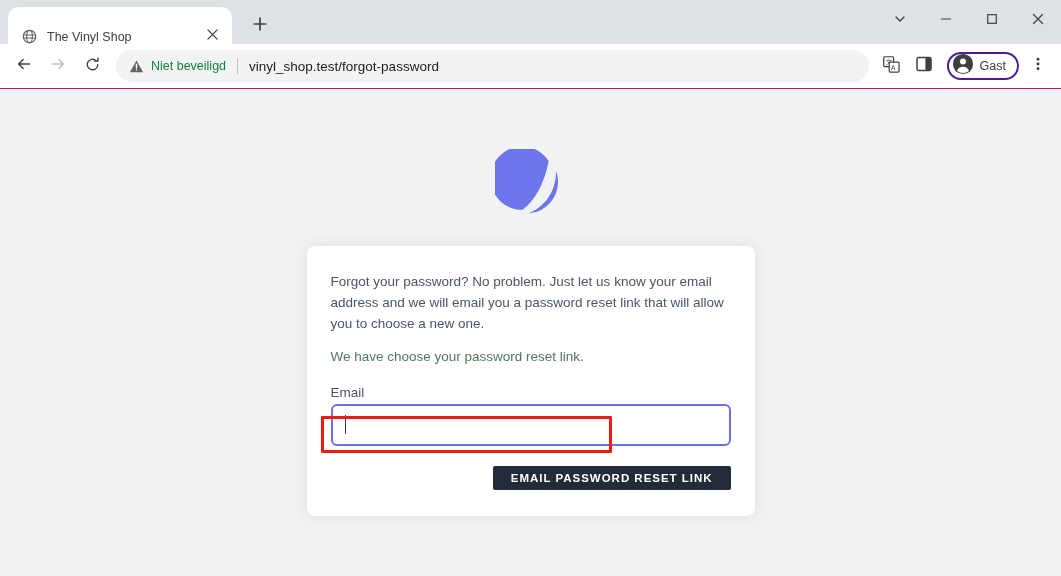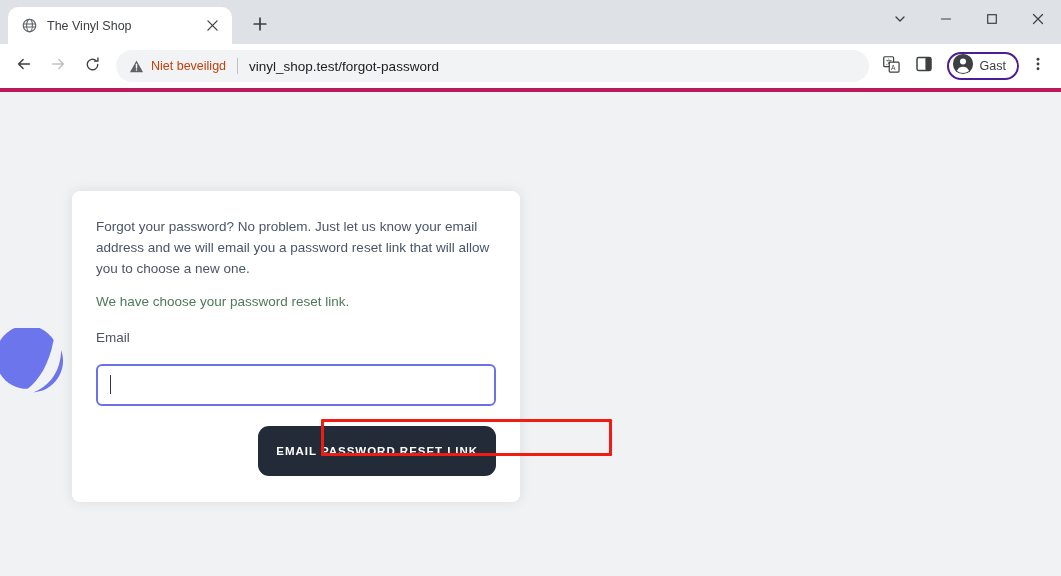--- a/index.html
+++ b/index.html
@@ -21,21 +21,21 @@
   
   .tabstrip {
     height:44px; background:#dee1e6;
     display:flex; align-items:flex-end;
     padding-left:8px; position:relative;
   }
   .tab {
     width:224px; height:37px;
     background:#ffffff;
     border-radius:10px 10px 0 0;
-    display:flex; align-items:center;
+    display:flex; align-items:flex-end;
     padding:0 10px 0 13px;
     position:relative;
   }
   .tab-favicon {
     width:16px; height:16px; flex:0 0 16px;
     margin-right:10px;
     display:flex; align-items:center; justify-content:center;
   }
   .tab-title {
     flex:1; font-size:12.5px; color:#3c4043;
@@ -72,41 +72,41 @@
     border-radius:50%;
   }
   .omnibox {
     flex:1; height:32px; margin:0 6px 0 6px;
     background:#f1f3f4; border-radius:16px;
     display:flex; align-items:center;
     padding:0 12px 0 12px;
   }
   .omni-warn-icon { width:16px; height:16px; flex:0 0 16px; margin-right:7px;
                     display:flex; align-items:center; justify-content:center; }
-  .omni-warn-text { font-size:12.5px; color:#c2410c; white-space:nowrap; }
+  .omni-warn-text { font-size:12.5px; color:#15803d; white-space:nowrap; }
   .omni-sep { width:1px; height:16px; background:#bdc1c6; margin:0 11px; }
   .omni-url { font-size:13.5px; color:#202124; white-space:nowrap; overflow:hidden; }
   .tb-icon {
     width:30px; height:30px; flex:0 0 30px;
     display:flex; align-items:center; justify-content:center;
     border-radius:50%;
   }
   .profile-pill {
     height:28px; display:flex; align-items:center;
     border:2px solid #4c1d95; border-radius:14px;
     padding:0 11px 0 3px; margin:0 2px 0 6px; gap:6px;
   }
   .profile-name { font-size:12.5px; color:#3c4043; }
 
   
   .viewport {
     flex:1; background:#f1f2f4;
     position:relative;
-    border-top:4px solid #be185d;
-    display:flex; flex-direction:row; align-items:center;
+    border-top:1px solid #be185d;
+    display:flex; flex-direction:column; align-items:center;
     overflow:hidden;
   }
 
   .logo-wrap { margin-top:60px; width:72px; height:72px; }
 
   .card {
     width:448px; margin-top:25px;
     background:#ffffff;
     border-radius:8px;
     box-shadow:0 0 14px 0 rgba(0,0,0,0.09);
@@ -115,42 +115,42 @@
   .intro {
     font-size:13.5px; line-height:21px; color:#4a5568;
     margin-bottom:13px;
   }
   .success-msg {
     font-size:13.5px; line-height:20px;
     font-weight:500; color:#4e7a58;
     margin-bottom:18px;
   }
   .field-label {
-    display:block; font-size:13.5px; color:#4a5568; margin-bottom:19px;
+    display:block; font-size:13.5px; color:#4a5568; margin-bottom:4px;
   }
   .email-input {
     display:block; width:100%; height:42px;
     border:2px solid #6b72e8; border-radius:6px;
     padding:0 12px; font-size:14px; color:#2d3748;
     font-family:"Liberation Sans", sans-serif;
     background:#fff; outline:none;
   }
   .caret {
     position:absolute; left:14px; top:11px;
     width:1px; height:19px; background:#2d3748;
     animation:blink 1.1s steps(1,end) infinite;
   }
   @keyframes blink { 0%,50%{opacity:1} 51%,100%{opacity:1} }
   .input-wrap { position:relative; }
 
   .actions { display:flex; justify-content:flex-end; margin-top:20px; }
   .submit-btn {
     background:#242b38; color:#ffffff;
-    border:none; border-radius:11px;
-    height:50px; padding:0 18px;
+    border:none; border-radius:2px;
+    height:24px; padding:0 18px;
     font-family:"Liberation Sans", sans-serif;
     font-size:11.5px; font-weight:bold;
     letter-spacing:0.085em; text-transform:uppercase;
     cursor:pointer;
   }
 
   
   .annot-box {
     position:absolute;
     left:321px; top:327px;

